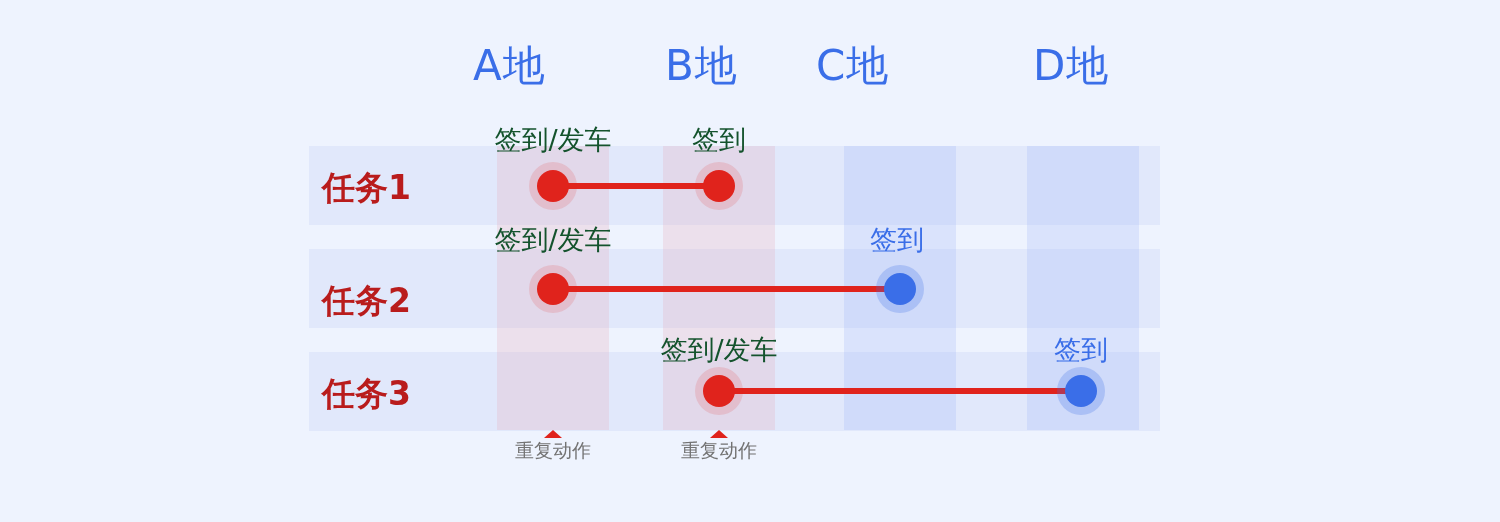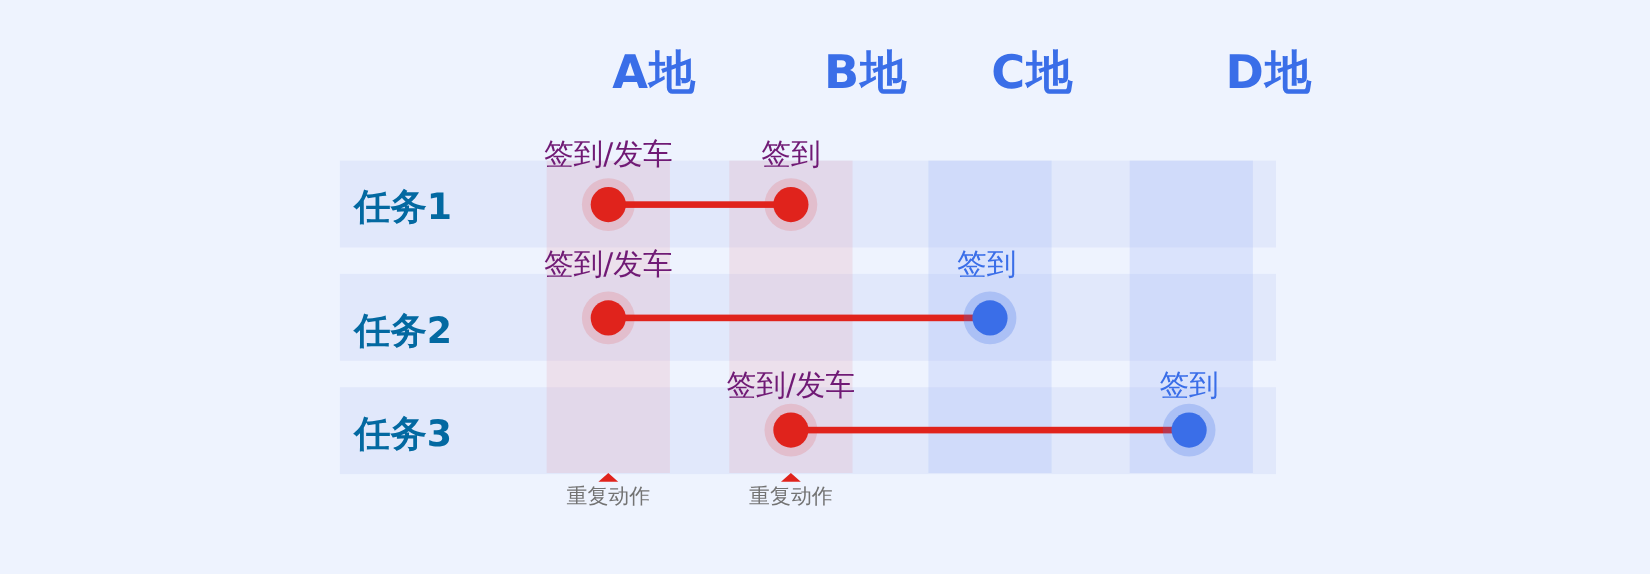--- a/index.html
+++ b/index.html
@@ -6,37 +6,37 @@
   body {
     width: 1500px; height: 522px; position: relative; overflow: hidden;
     background: #eef3fe;
     font-family: "DejaVu Sans", "Liberation Sans", sans-serif;
   }
   .row-band { position: absolute; left: 309px; width: 851px; height: 79px; background: #e1e8fb; }
   .col-band { position: absolute; width: 112px; top: 146px; height: 284px; }
   .col-band.red { background: rgba(232, 160, 175, 0.22); }
   .col-band.blue { background: rgba(150, 175, 245, 0.22); }
   .col-head {
-    position: absolute; top: 38px; width: 160px; text-align: right;
-    font-size: 42px; font-weight: bold; color: #3a6ee8; letter-spacing: 1px;
+    position: absolute; top: 38px; width: 160px; text-align: left;
+    font-size: 42px; font-weight: normal; color: #3a6ee8; letter-spacing: 1px;
   }
   .row-label {
-    position: absolute; left: 322px; font-size: 33px; font-weight: bold; color: #0369a1;
+    position: absolute; left: 322px; font-size: 33px; font-weight: bold; color: #b91c1c;
   }
   .line { position: absolute; height: 6px; background: #e0231c; }
   .dot {
     position: absolute; width: 32px; height: 32px; border-radius: 50%;
     transform: translate(-50%, -50%);
   }
   .dot.red { background: #e0231c; box-shadow: 0 0 0 8px rgba(224, 35, 28, 0.14); }
   .dot.blue { background: #3a6ee8; box-shadow: 0 0 0 8px rgba(58, 110, 232, 0.25); }
   .tag {
     position: absolute; font-size: 27px; white-space: nowrap; transform: translateX(-50%);
   }
-  .tag.red { color: #701a75; }
+  .tag.red { color: #14532d; }
   .tag.blue { color: #3a6ee8; }
   .note {
     position: absolute; top: 438px; font-size: 19px; color: #737373; transform: translateX(-50%);
     white-space: nowrap;
   }
   .caret {
     position: absolute; top: 430px; width: 0; height: 0;
     border-left: 9px solid transparent; border-right: 9px solid transparent;
     border-bottom: 8px solid #e0231c; transform: translateX(-50%);
   }

